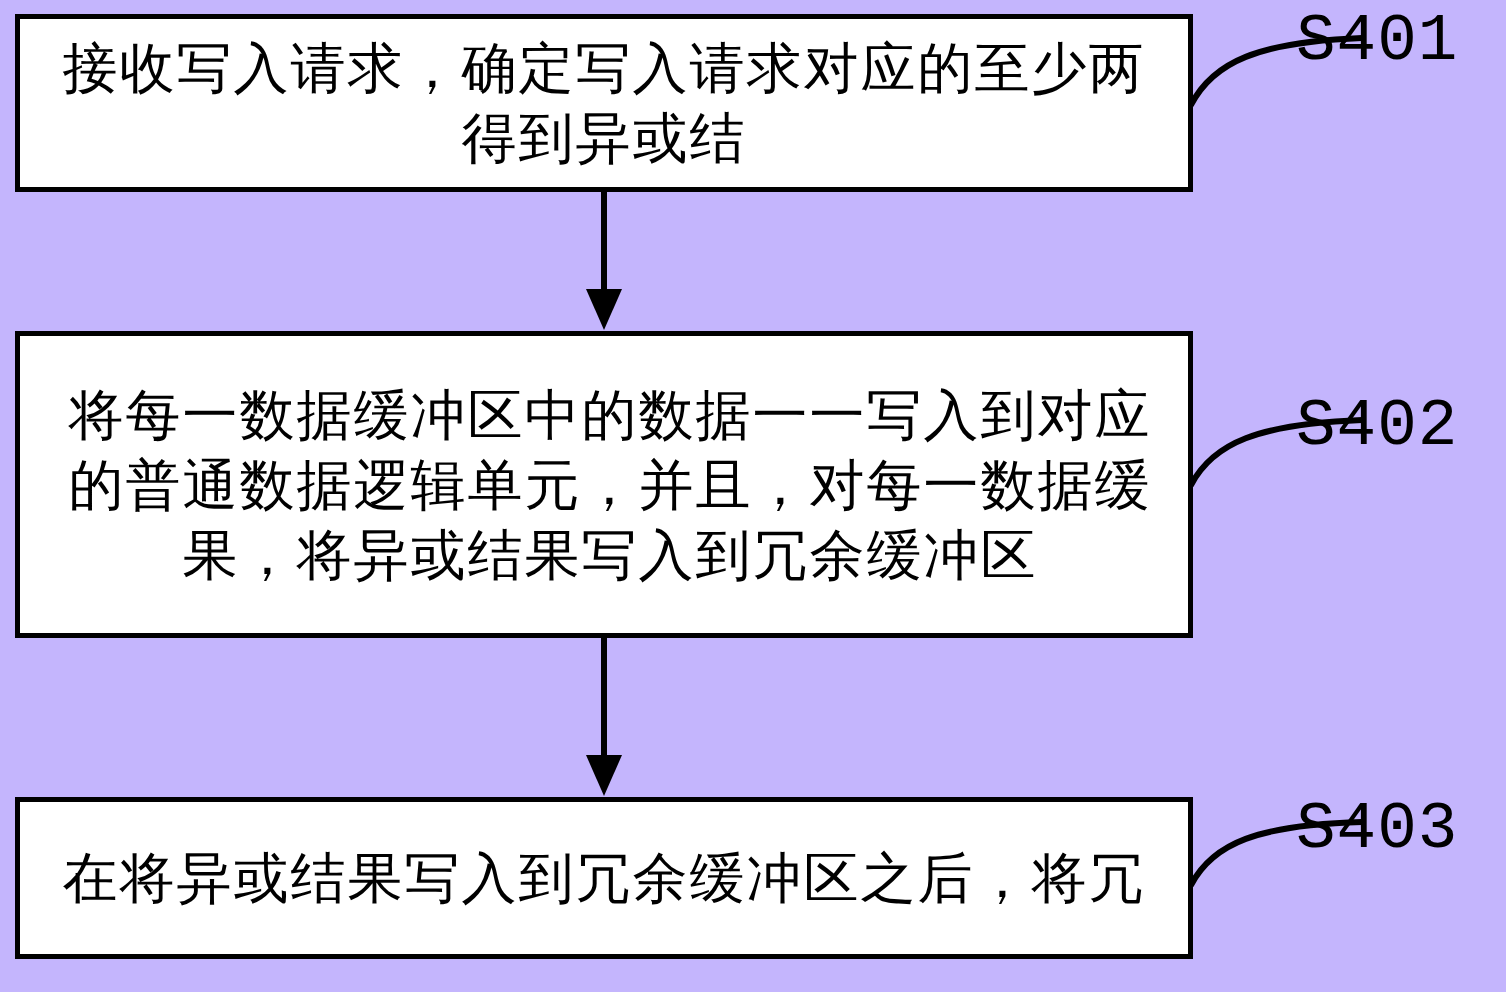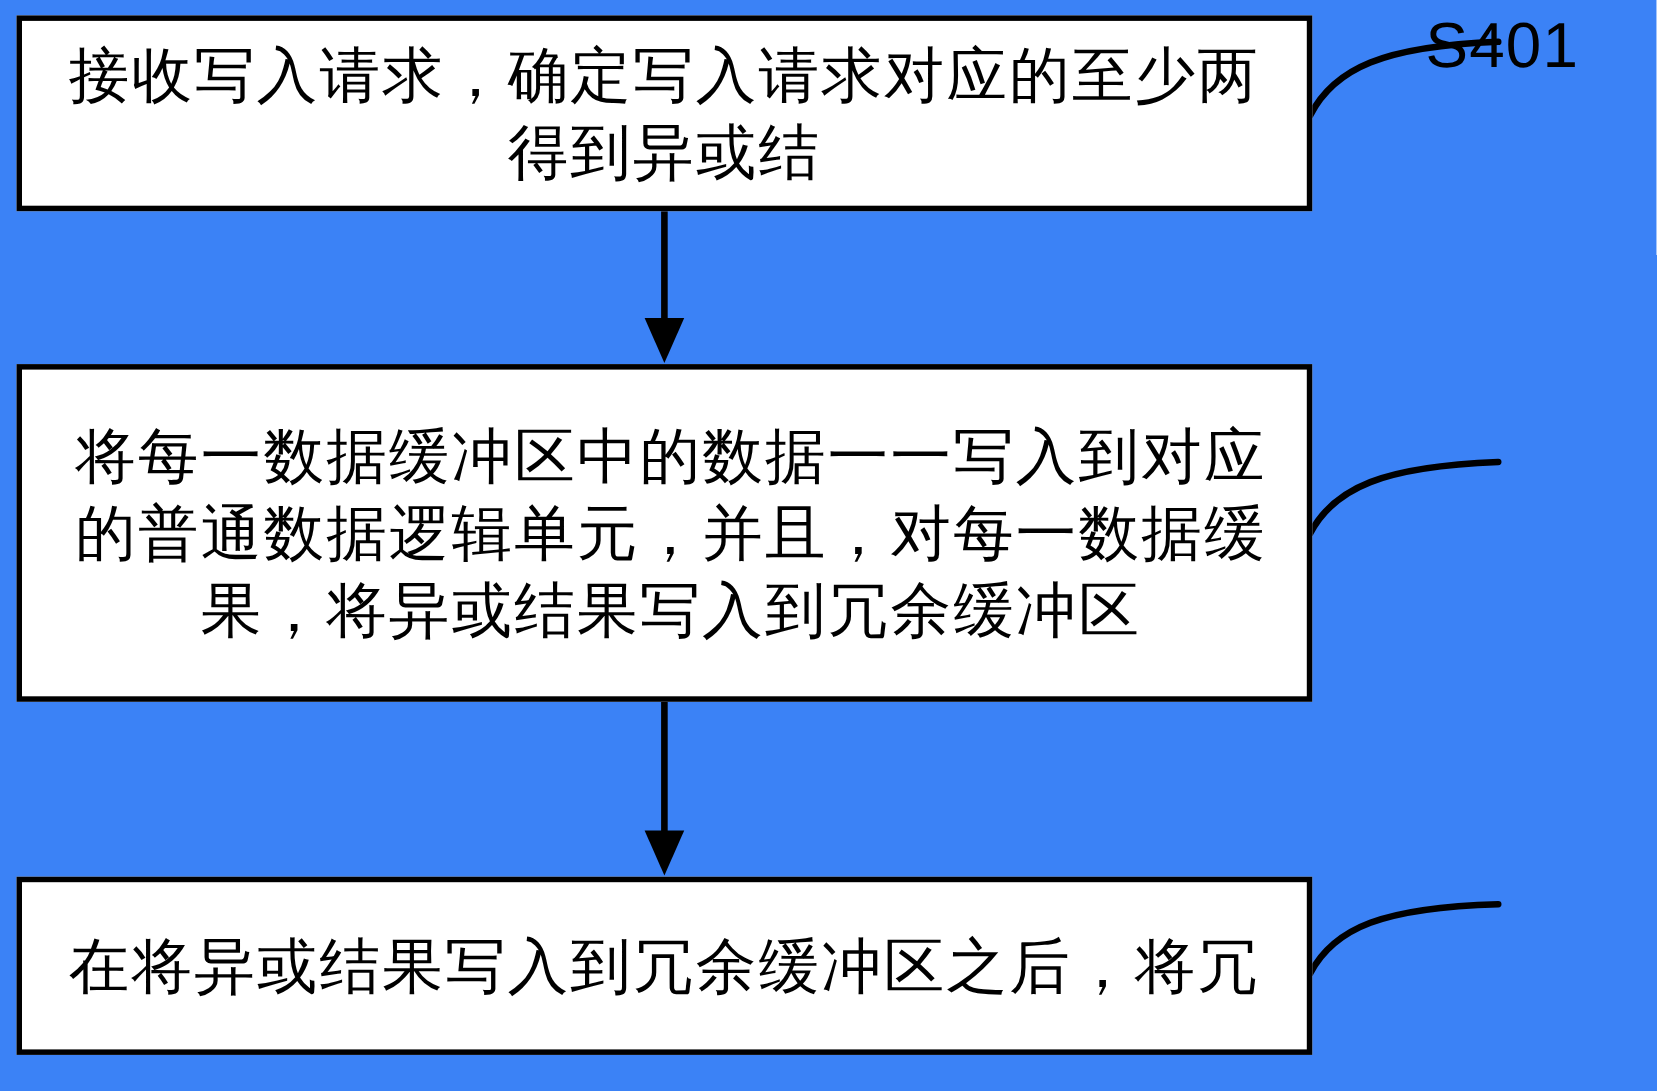--- a/index.html
+++ b/index.html
@@ -4,21 +4,21 @@
 <style>
   html, body {
     margin: 0;
     padding: 0;
     background: #ffffff;
   }
   .canvas {
     position: relative;
     width: 1506px;
     height: 992px;
-    background: #3b82f6;
+    background: #c4b5fd;
     overflow: hidden;
     font-family: "DejaVu Sans", sans-serif;
   }
   .step-box {
     position: absolute;
     left: 15px;
     width: 1178px;
     box-sizing: border-box;
     border: 5px solid #000000;
     background: #ffffff;
@@ -37,22 +37,22 @@
     letter-spacing: 2px;
   }
   .box-1 { top: 14px;  height: 178px; }
   .box-2 { top: 331px; height: 307px; padding-left: 12px; }
   .box-3 { top: 797px; height: 162px; }
   .step-label {
     position: absolute;
     left: 1296px;
     width: 130px;
     color: #000000;
-    font-family: Liberation Sans, sans-serif;
-    font-size: 58px;
+    font-family: Liberation Mono, monospace;
+    font-size: 66px;
     line-height: 58px;
     letter-spacing: 1px;
     z-index: 3;
   }
   .label-1 { top: 13px;  }
   .label-2 { top: 398px; }
   .label-3 { top: 801px; }
   .overlay {
     position: absolute;
     left: 0;
@@ -77,20 +77,22 @@
     <div class="tline">将每一数据缓冲区中的数据一一写入到对应</div>
     <div class="tline">的普通数据逻辑单元，并且，对每一数据缓</div>
     <div class="tline">果，将异或结果写入到冗余缓冲区</div>
   </div>
 
   <div class="step-box box-3">
     <div class="tline">在将异或结果写入到冗余缓冲区之后，将冗</div>
   </div>
 
   <div class="step-label label-1">S401</div>
+  <div class="step-label label-2">S402</div>
+  <div class="step-label label-3">S403</div>
 
   <svg class="overlay" viewBox="0 0 1506 992" xmlns="http://www.w3.org/2000/svg">
 
     <line x1="604" y1="192" x2="604" y2="293" stroke="#000000" stroke-width="6"></line>
     <polygon points="586,289 622,289 604,330" fill="#000000"></polygon>
 
     <line x1="604" y1="638" x2="604" y2="758" stroke="#000000" stroke-width="6"></line>
     <polygon points="586,755 622,755 604,796" fill="#000000"></polygon>
 
     <path d="M 1191 105 C 1213 62, 1258 42, 1362 38" fill="none" stroke="#000000" stroke-width="6" stroke-linecap="round"></path>

